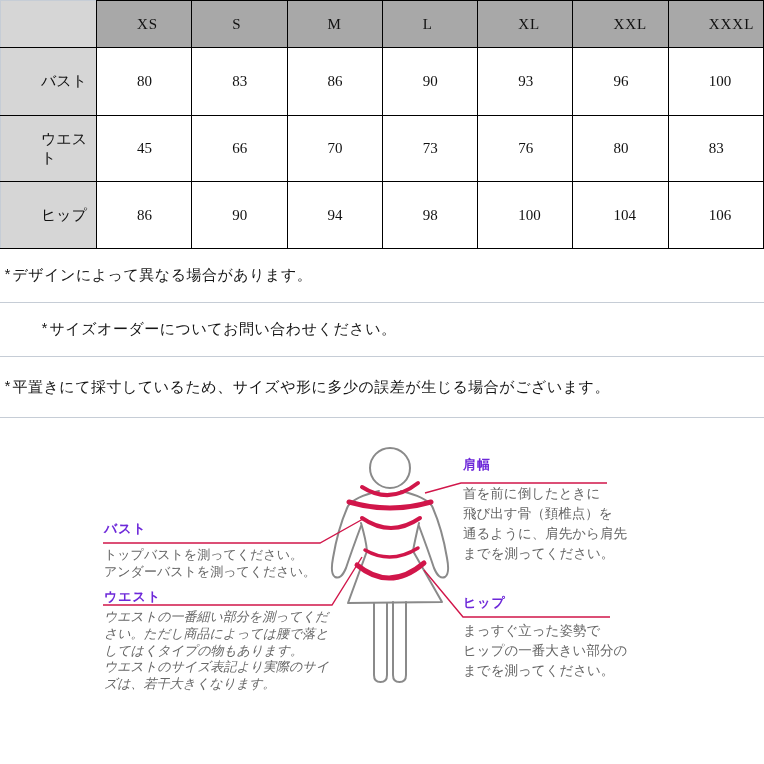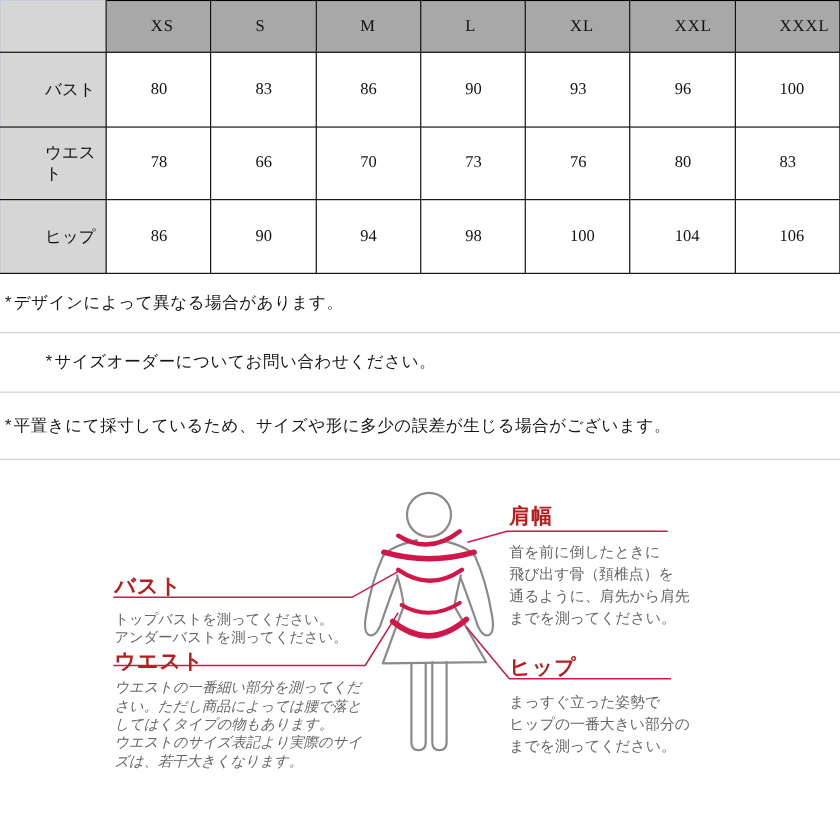--- a/index.html
+++ b/index.html
@@ -78,23 +78,23 @@
   .figure-stroke{fill:none;stroke:var(--outline);stroke-width:2;stroke-linecap:round;stroke-linejoin:round;}
   .head-fill{fill:#ffffff;stroke:var(--outline);stroke-width:2;}
   .band{fill:none;stroke:var(--accent);stroke-linecap:round;}
   .band.w4{stroke-width:4;}
   .band.w5{stroke-width:5;}
   .band.w35{stroke-width:3.5;}
   .leader{fill:none;stroke:var(--accent);stroke-width:1.4;stroke-linejoin:miter;}
 
   .lbl{position:absolute;}
   .lbl-title{
-    font-size:19px;
+    font-size:13px;
     font-weight:bold;
-    color:#b91c1c;
+    color:#6d28d9;
     letter-spacing:1px;
   }
   .lbl-lines{color:#666;}
   .left-block .lbl-lines{font-size:13px;line-height:16.8px;}
   .right-block .lbl-lines{font-size:13.5px;line-height:20px;}
 
   .lbl.bust{left:104px;top:90px;width:230px;}
   .lbl.bust .lbl-lines{margin-top:9px;}
   .lbl.waist{left:104px;top:158px;width:240px;}
   .lbl.waist .lbl-lines{margin-top:3px;font-style:italic;}
@@ -133,21 +133,21 @@
     <td>80</td>
     <td>83</td>
     <td>86</td>
     <td>90</td>
     <td>93</td>
     <td>96</td>
     <td>100</td>
   </tr>
   <tr class="r2">
     <td class="rowlab">ウエスト</td>
-    <td>78</td>
+    <td>45</td>
     <td>66</td>
     <td>70</td>
     <td>73</td>
     <td>76</td>
     <td>80</td>
     <td>83</td>
   </tr>
   <tr class="r3">
     <td class="rowlab">ヒップ</td>
     <td>86</td>

